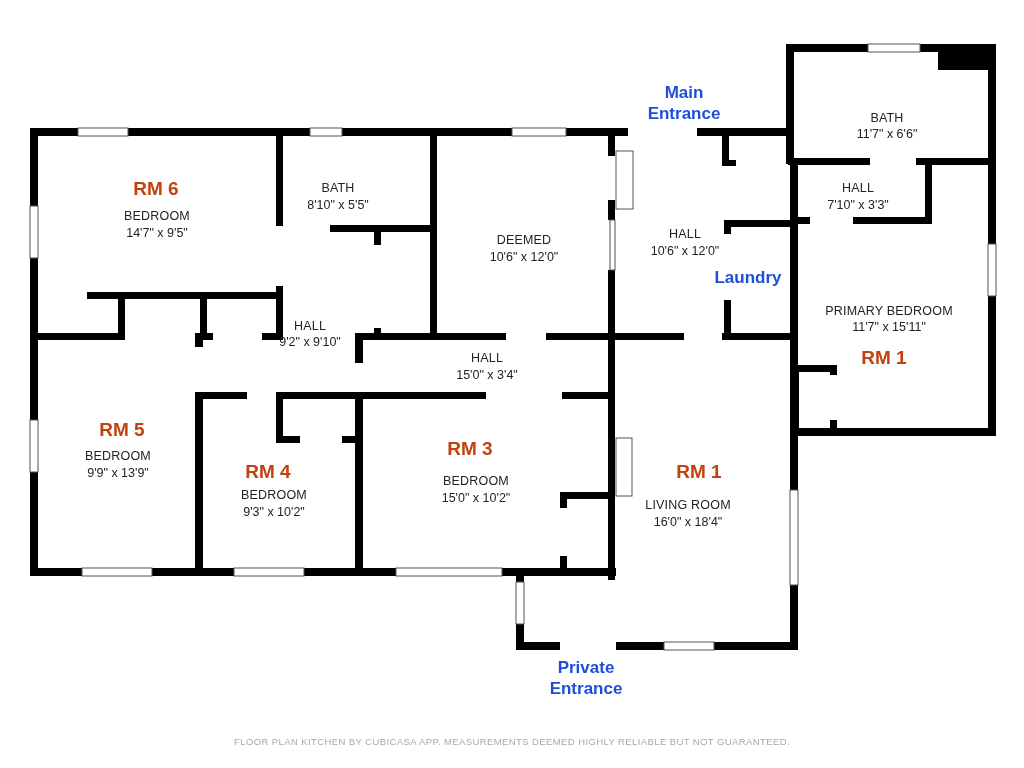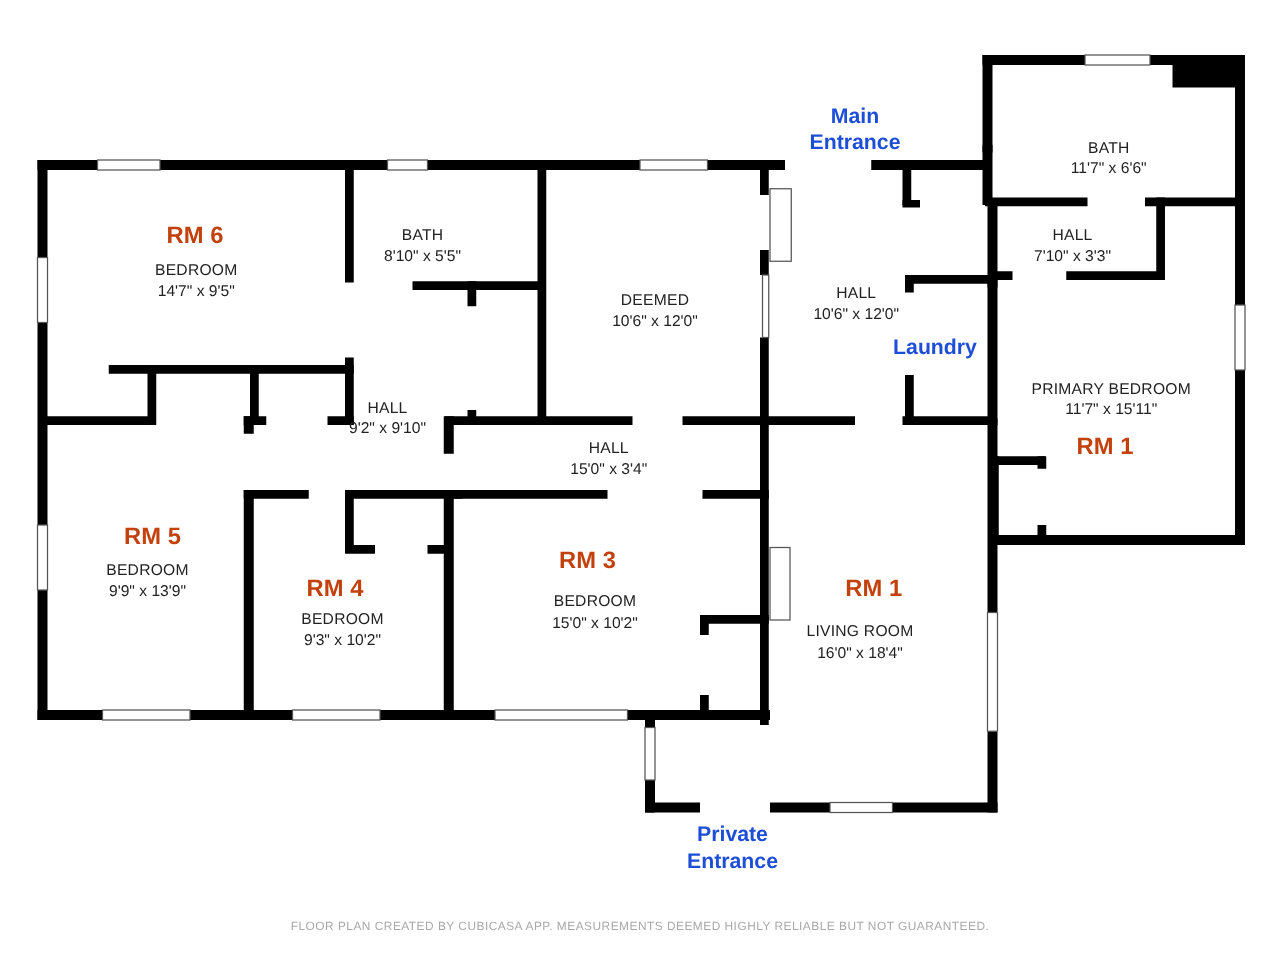--- a/index.html
+++ b/index.html
@@ -182,13 +182,13 @@
 <div class="lbl ent" style="left:684px;top:82px">
   <div>Main</div>
   <div>Entrance</div>
 </div>
 <div class="lbl ent" style="left:586px;top:657px">
   <div>Private</div>
   <div>Entrance</div>
 </div>
 <div class="lbl ent" style="left:748px;top:267px">Laundry</div>
 
-<div class="foot">FLOOR PLAN CREATED BY CUBICASA APP. MEASUREMENTS DEEMED HIGHLY RELIABLE BUT NOT GUARANTEED.</div>
+<div class="foot">FLOOR PLAN KITCHEN BY CUBICASA APP. MEASUREMENTS DEEMED HIGHLY RELIABLE BUT NOT GUARANTEED.</div>
 
 </body></html>

